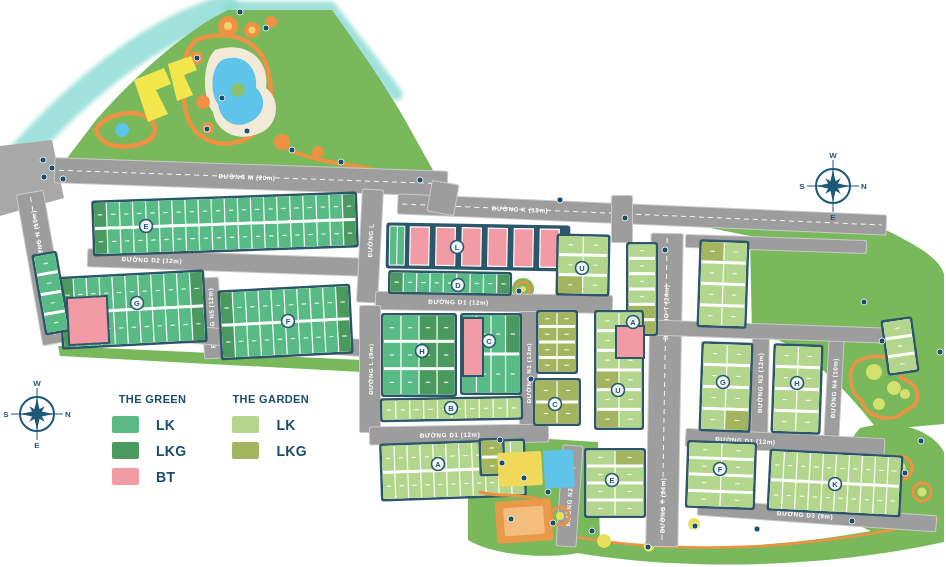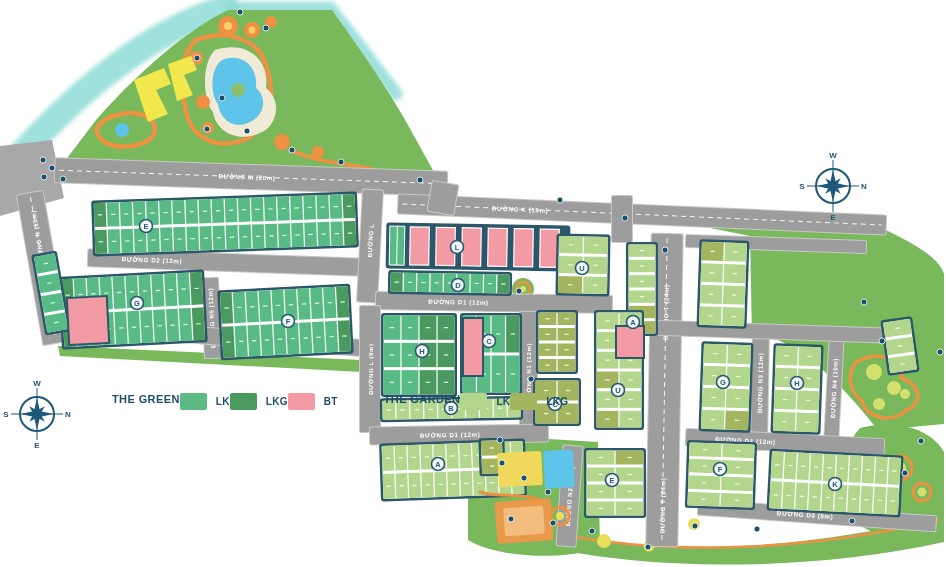--- a/index.html
+++ b/index.html
@@ -1,24 +1,24 @@
 <!DOCTYPE html>
 <html><head>
 <meta charset="utf-8">
 <style>
   html,body{margin:0;padding:0;background:#fff;}
   .stage{position:relative;width:946px;height:567px;background:#ffffff;overflow:hidden;
          font-family:"Liberation Sans",sans-serif;}
   #map-svg{position:absolute;left:0;top:0;}
   .legend{position:absolute;left:112px;top:393px;display:flex;gap:46px;z-index:5;}
-  .lg-col{display:flex;flex-direction:row;text-align:right;}
+  .lg-col{display:flex;flex-direction:column;text-align:right;}
   .lg-title{font-size:11px;font-weight:bold;color:#1b4d6e;letter-spacing:.4px;margin-bottom:11px;}
   .lg-row{display:flex;align-items:center;gap:9px;margin-bottom:9px;}
   .sw{width:27px;height:17px;border-radius:2px;flex:0 0 auto;}
-  .lg-label{font-size:10px;font-weight:bold;color:#1b4d6e;letter-spacing:.3px;}
+  .lg-label{font-size:14px;font-weight:bold;color:#1b4d6e;letter-spacing:.3px;margin-left:8px;}
 </style>
 </head>
 <body>
 
 <div class="stage">
   <svg id="map-svg" width="946" height="567" viewBox="0 0 946 567">
       <defs>
         <filter id="soft" x="-30%" y="-30%" width="160%" height="160%">
           <feGaussianBlur stdDeviation="2.2"></feGaussianBlur>
         </filter>

